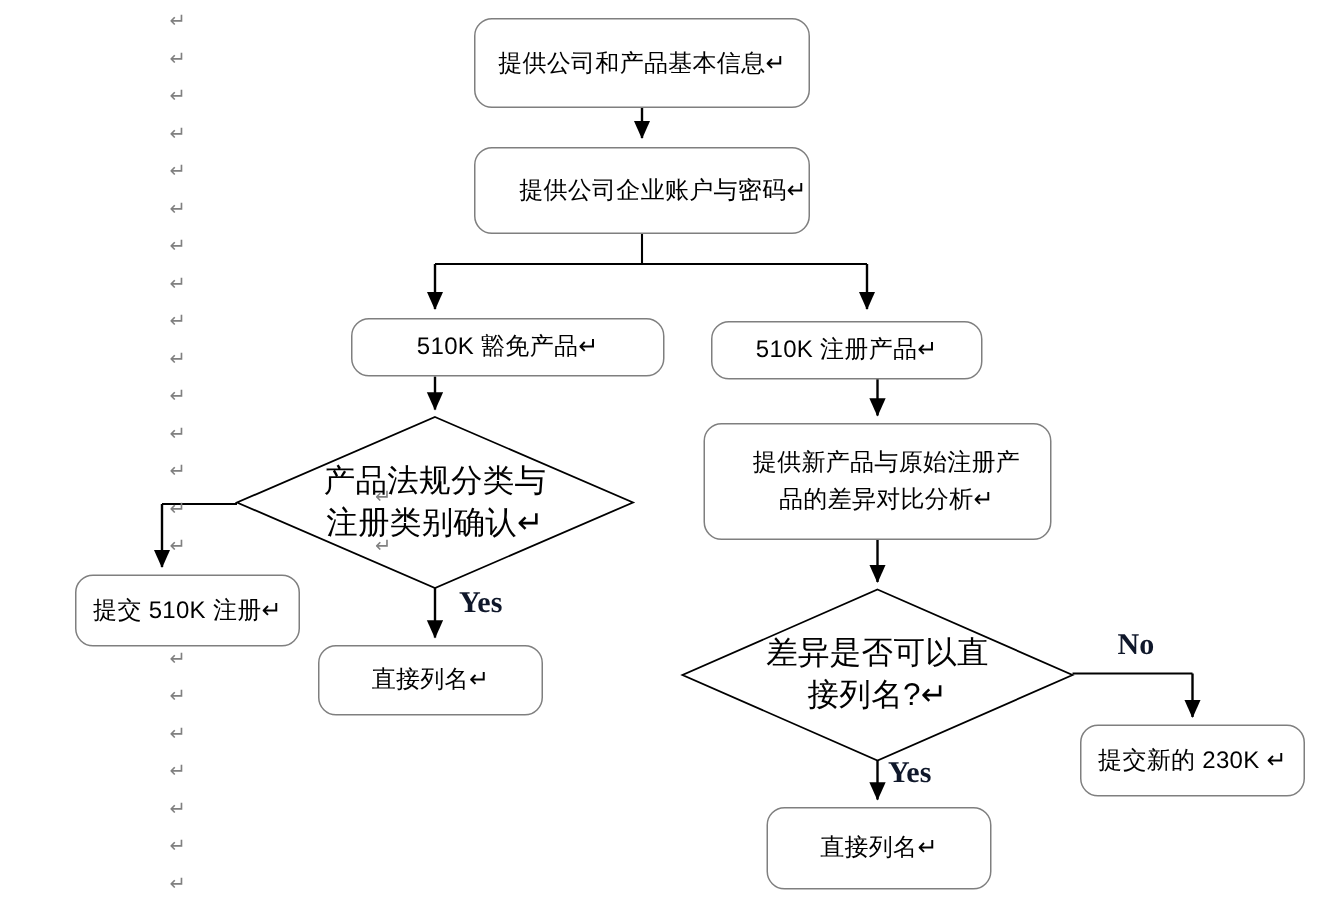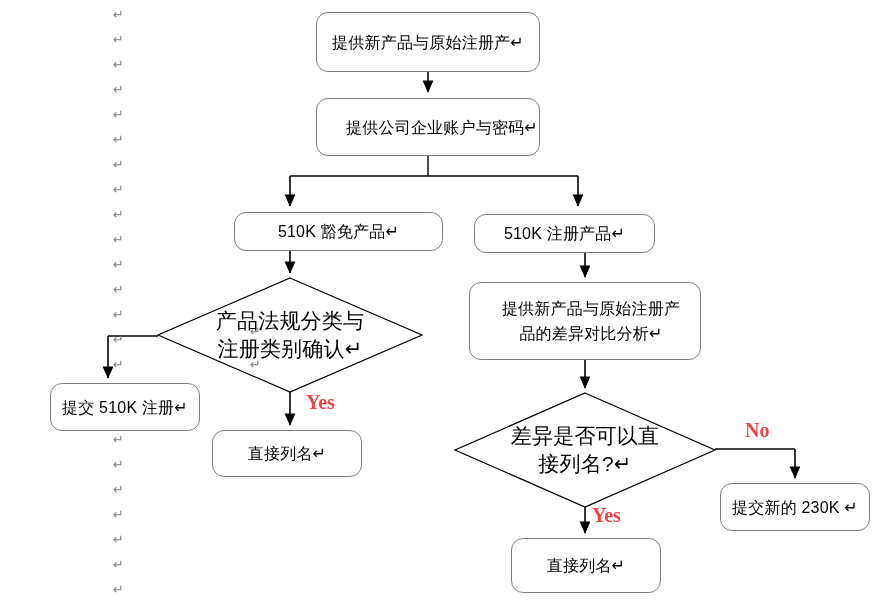--- a/index.html
+++ b/index.html
@@ -54,21 +54,21 @@
     font-size: 13px;
     line-height: 13px;
     font-family: "DejaVu Sans", sans-serif;
     user-select: none;
   }
   .edge-label {
     position: absolute;
     font-family: "Liberation Serif", "DejaVu Serif", serif;
     font-weight: bold;
     font-size: 20px;
-    color: #ef4444;
+    color: #0f172a;
     line-height: 20px;
     white-space: nowrap;
   }
   .margin-marks {
     position: absolute;
     left: 0;
     top: 0;
     width: 882px;
     height: 611px;
     pointer-events: none;
@@ -157,21 +157,21 @@
       <div class="pilcrow" style="left: 113px; top: 433px;">↵</div>
       <div class="pilcrow" style="left: 113px; top: 458px;">↵</div>
       <div class="pilcrow" style="left: 113px; top: 483px;">↵</div>
       <div class="pilcrow" style="left: 113px; top: 508px;">↵</div>
       <div class="pilcrow" style="left: 113px; top: 533px;">↵</div>
       <div class="pilcrow" style="left: 113px; top: 558px;">↵</div>
       <div class="pilcrow" style="left: 113px; top: 583px;">↵</div>
     </div>
 
   <div class="node proc" style="left:316px; top:12px; width:224px; height:60px;">
-    <span class="node-label">提供新产品与原始注册产↵</span>
+    <span class="node-label">提供公司和产品基本信息↵</span>
   </div>
 
   <div class="node proc" style="left:316px; top:98px; width:224px; height:58px;padding-left:28px;">
     <span class="node-label">提供公司企业账户与密码↵</span>
   </div>
 
   <div class="node proc" style="left:186px; top:212px; width:209px; height:39px;margin-left:48px;">
     <span class="node-label">510K 豁免产品↵</span>
   </div>
 

